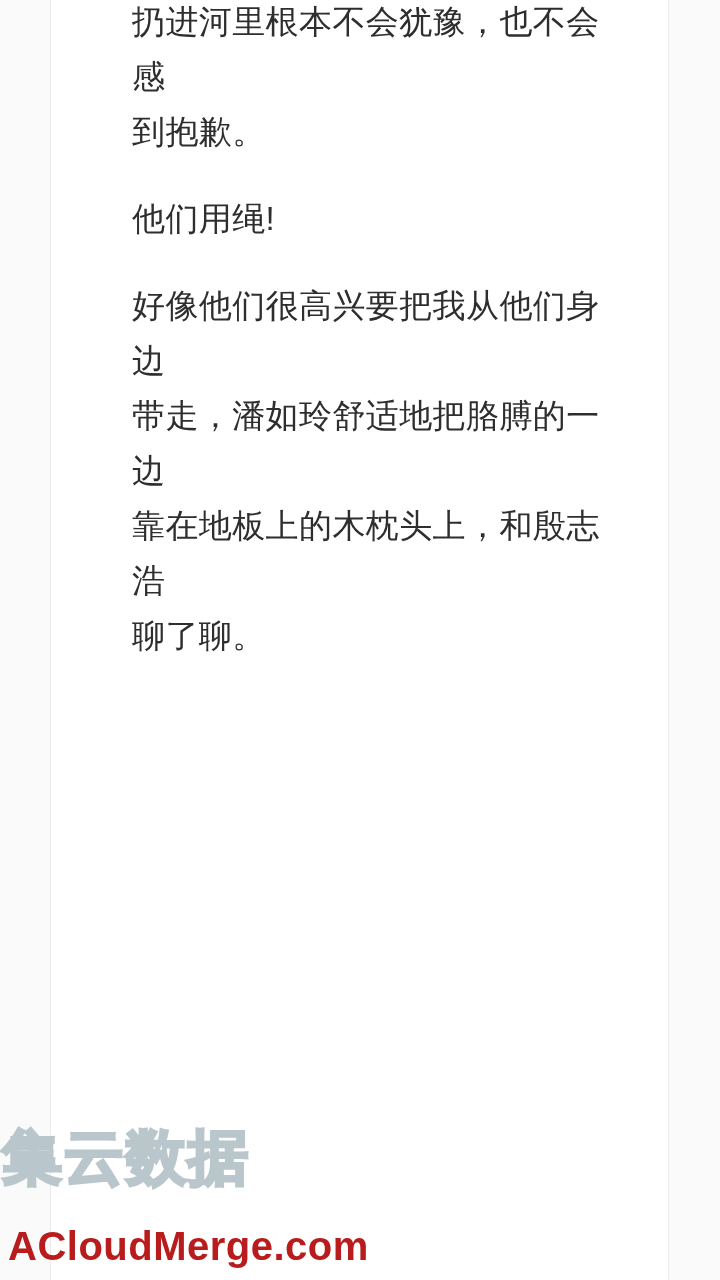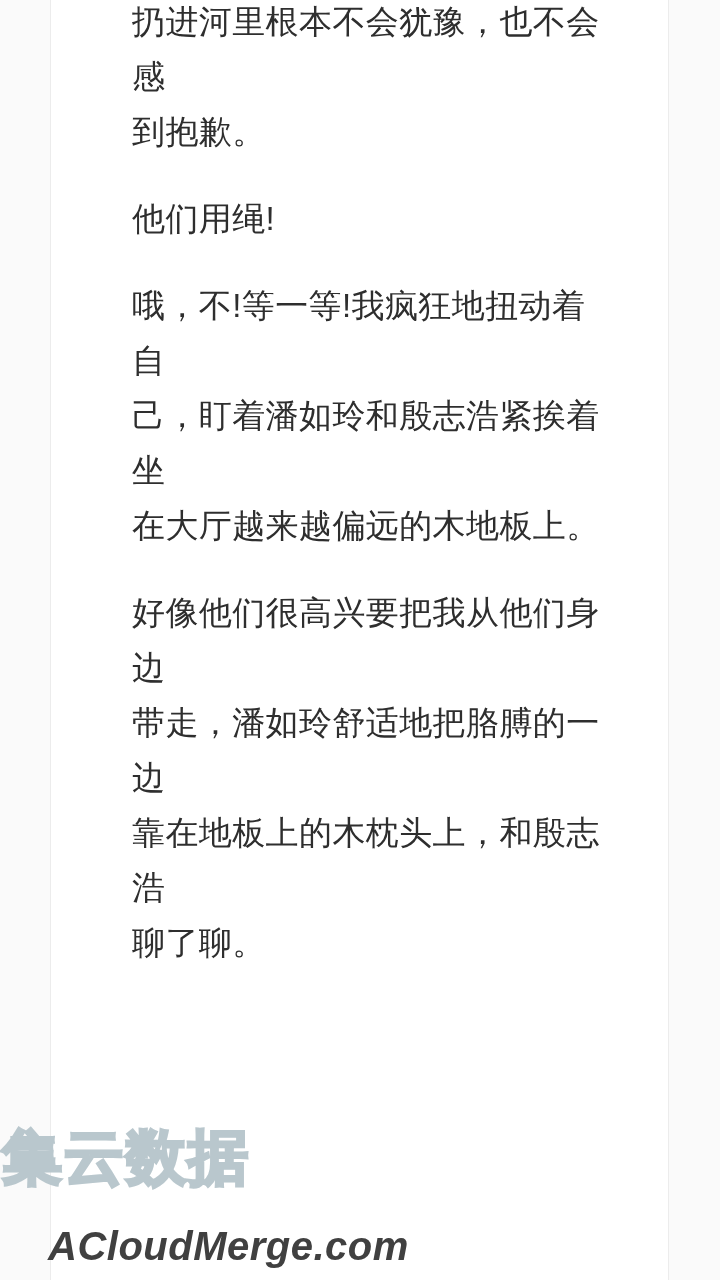--- a/index.html
+++ b/index.html
@@ -56,40 +56,35 @@
     text-stroke: 3px #b9c7cd;
   }
   .wm-site {
     position: absolute;
     left: 8px;
     top: 1226px;
     z-index: 1;
     font-size: 40px;
     line-height: 1;
     font-weight: 800;
-    font-style: italic;
     letter-spacing: 0.5px;
-    color: #404040;
-    margin-left: 40px;
+    color: #b91c1c;
   }
 </style>
 </head>
 <body>
 
 <div class="reading-card"></div>
 
 <div class="wm-cjk">集云数据</div>
 
 <div class="wm-site">ACloudMerge.com</div>
 
 <div class="text-col">
   <p class="para">扔进河里根本不会犹豫，也不会感
 到抱歉。</p>
   <p class="para">他们用绳!</p>
-  <p class="para">哦，不!等一等!我疯狂地扭动着自
-己，盯着潘如玲和殷志浩紧挨着坐
-在大厅越来越偏远的木地板上。</p>
   <p class="para">好像他们很高兴要把我从他们身边
 带走，潘如玲舒适地把胳膊的一边
 靠在地板上的木枕头上，和殷志浩
 聊了聊。</p>
 
 </div>
 
 </body></html>

